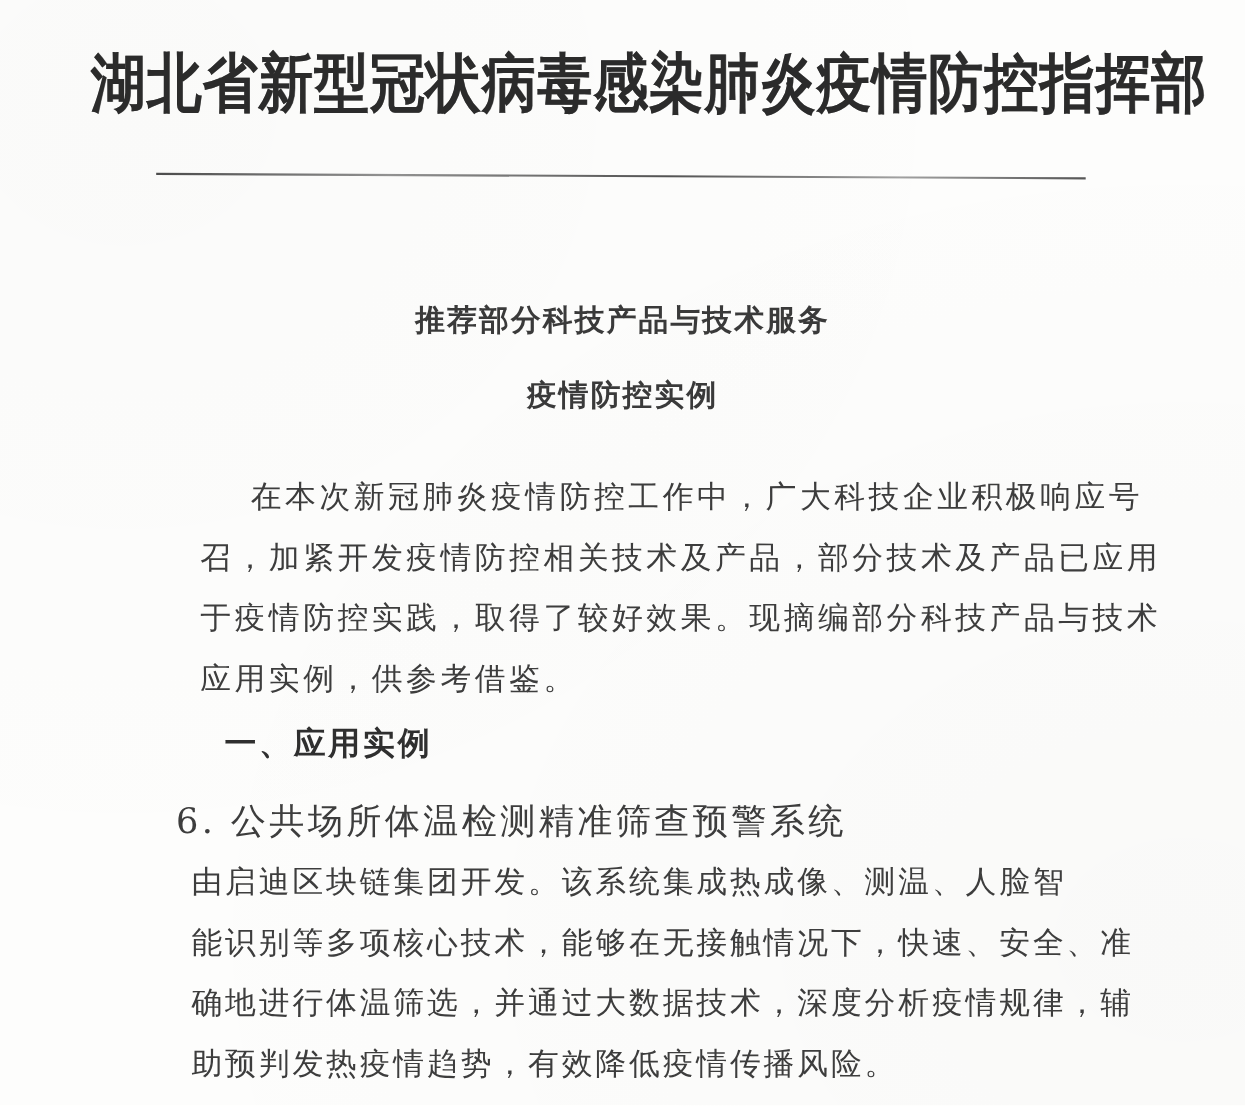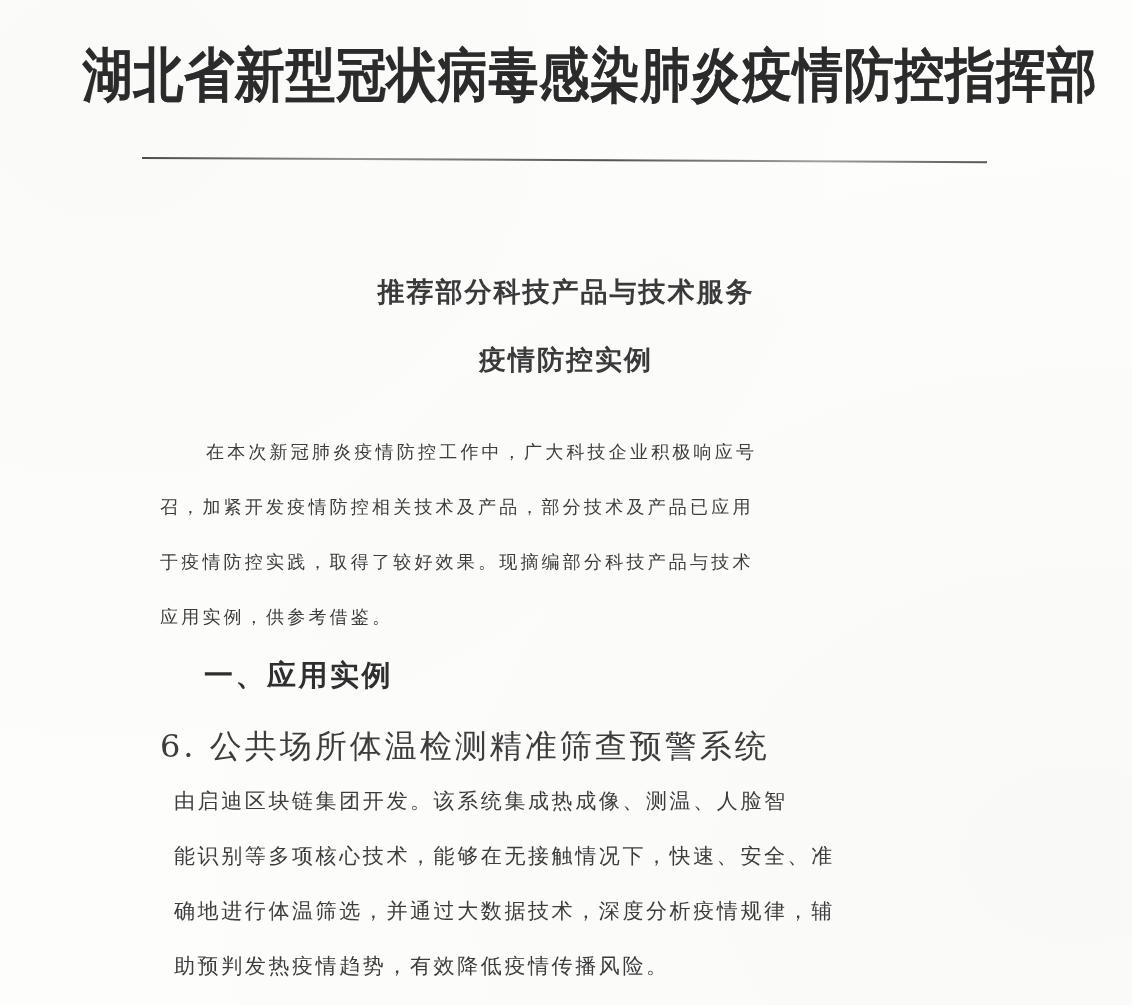--- a/index.html
+++ b/index.html
@@ -80,25 +80,26 @@
 
   
   .body-block {
     position: absolute;
     left: 160px;
     top: 424px;
     width: 830px;
   }
   .para-line {
     font-family: "DejaVu Serif", "Liberation Serif", serif;
-    font-size: 18px;
+    font-size: 28px;
     line-height: 55px;
     letter-spacing: 3.2px;
     color: #3d3d3d;
     white-space: nowrap;
+    margin-left: 22px;
   }
   .para-line.indent2 { text-indent: 46px; }
 
   .section-heading {
     position: absolute;
     left: 160px;
     top: 653px;
     font-family: "DejaVu Serif", "Liberation Serif", serif;
     font-weight: 700;
     font-size: 29px;
@@ -118,21 +119,21 @@
   .item-title {
     font-family: "DejaVu Serif", "Liberation Serif", serif;
     font-size: 32px;
     line-height: 56px;
     letter-spacing: 3px;
     color: #3d3d3d;
     white-space: nowrap;
   }
   .item-line {
     font-family: "DejaVu Serif", "Liberation Serif", serif;
-    font-size: 21px;
+    font-size: 28px;
     line-height: 55px;
     letter-spacing: 2.6px;
     color: #3d3d3d;
     white-space: nowrap;
   }
   .item-line.indent1 { text-indent: 14px; }
 </style>
 </head>
 <body>
 

